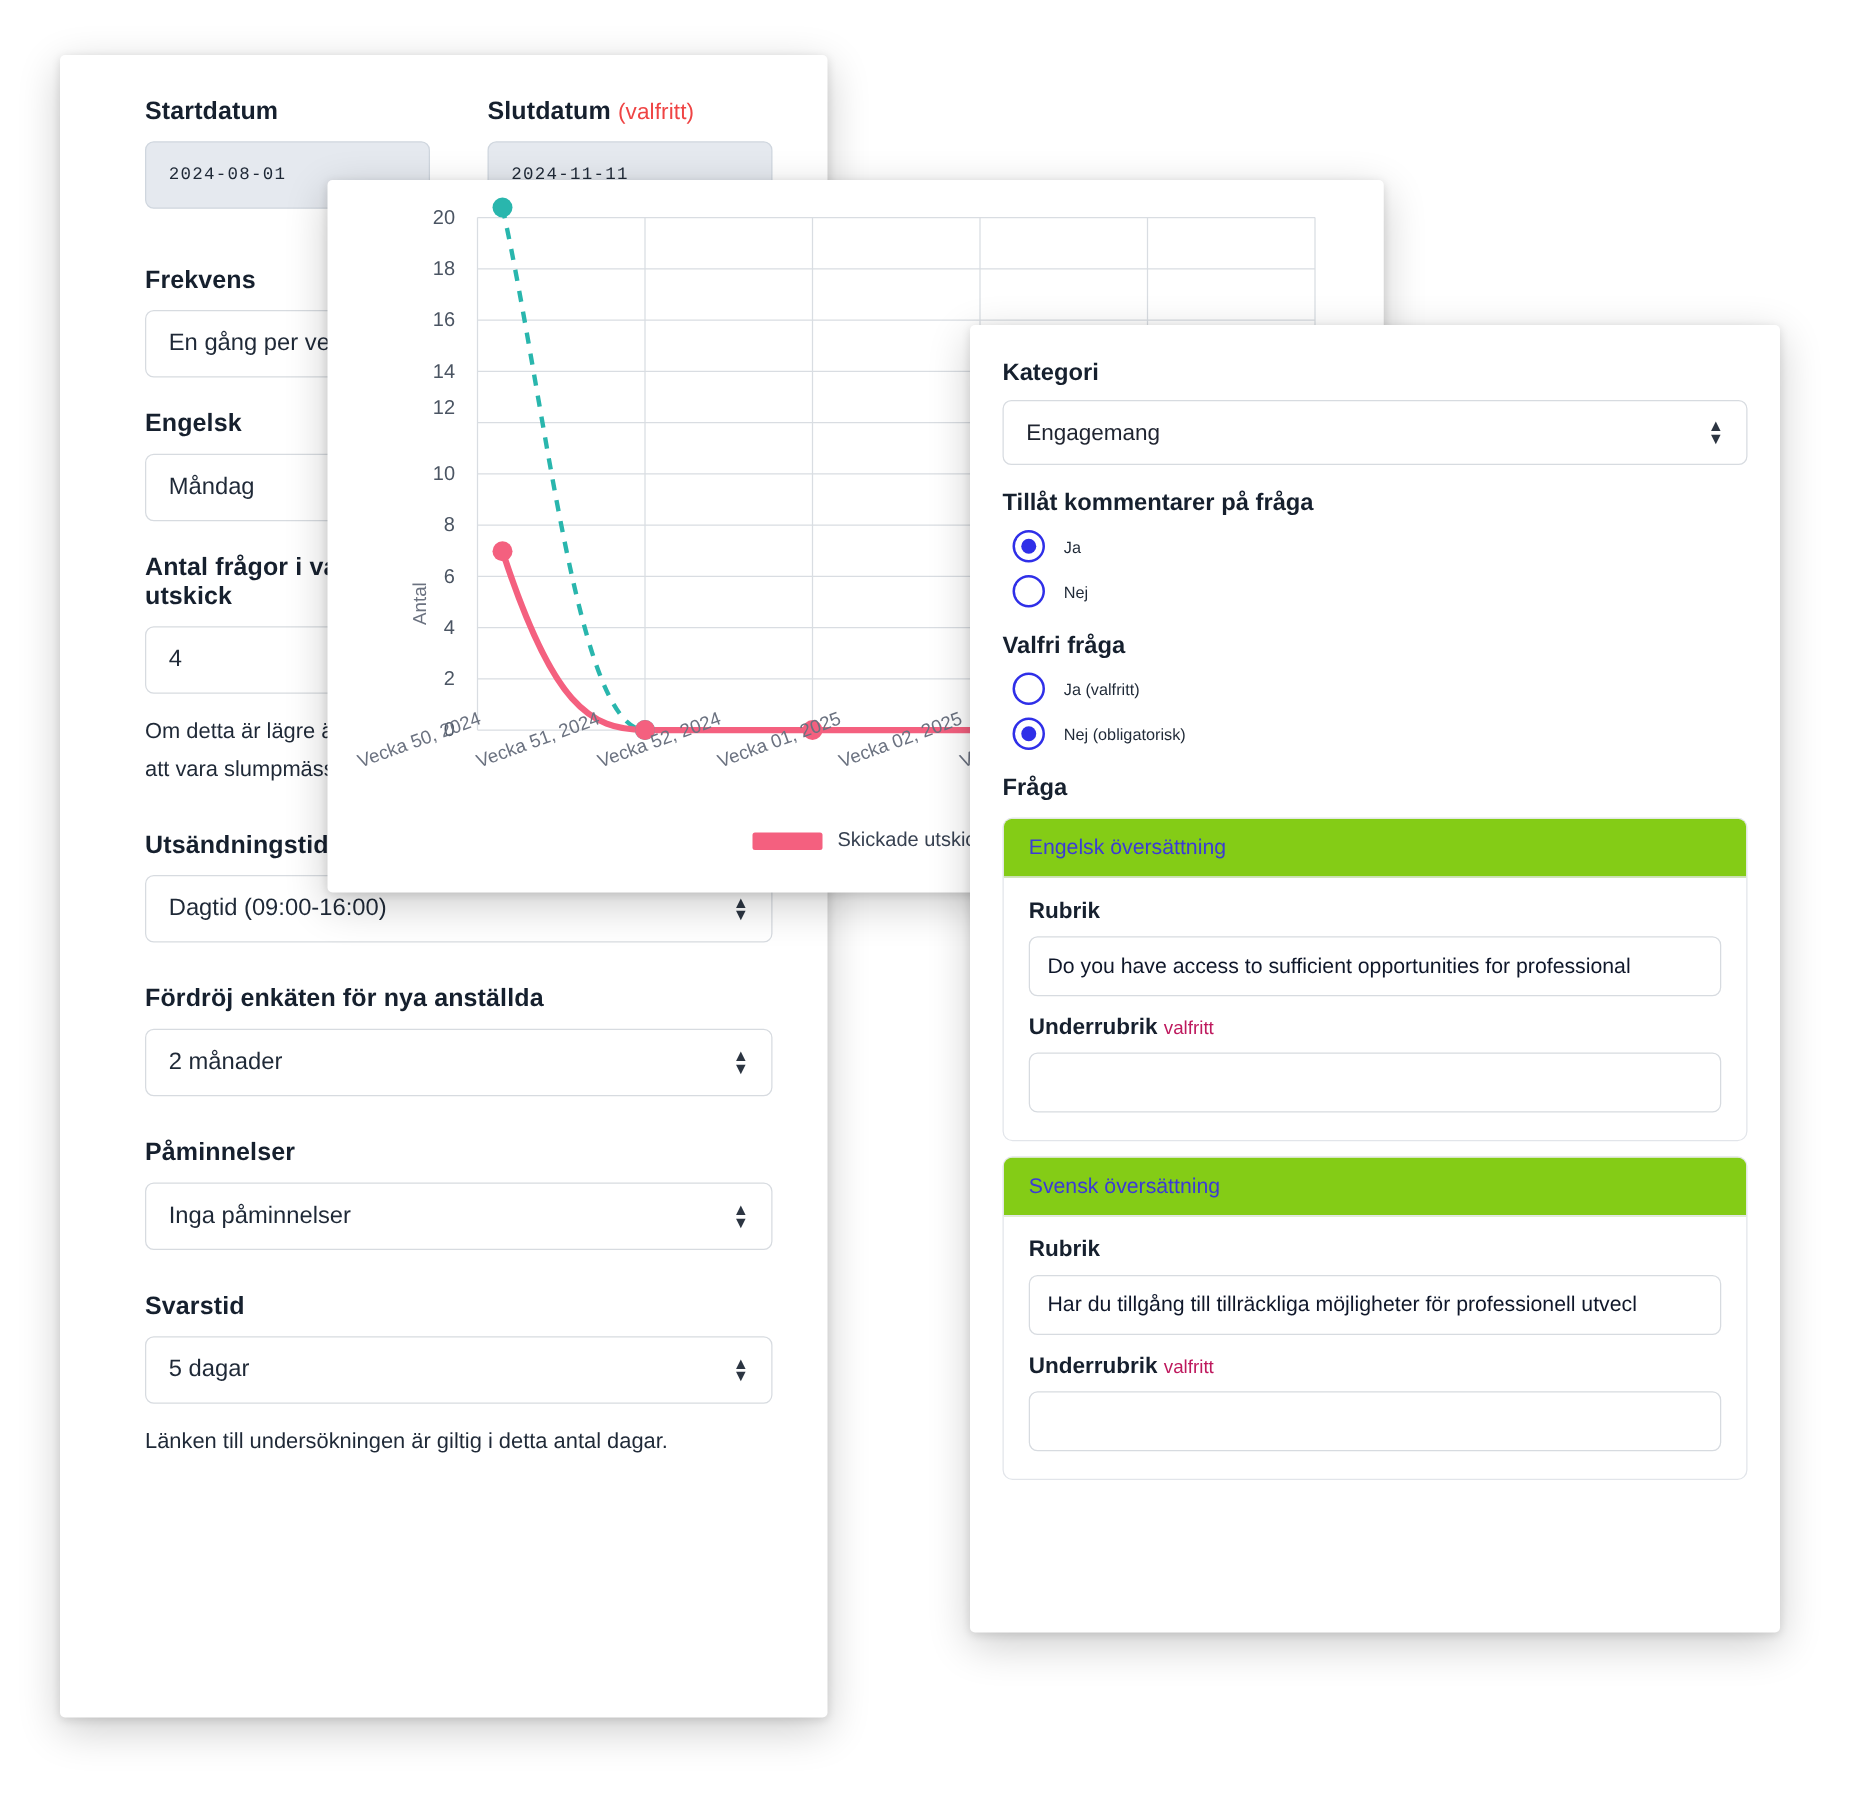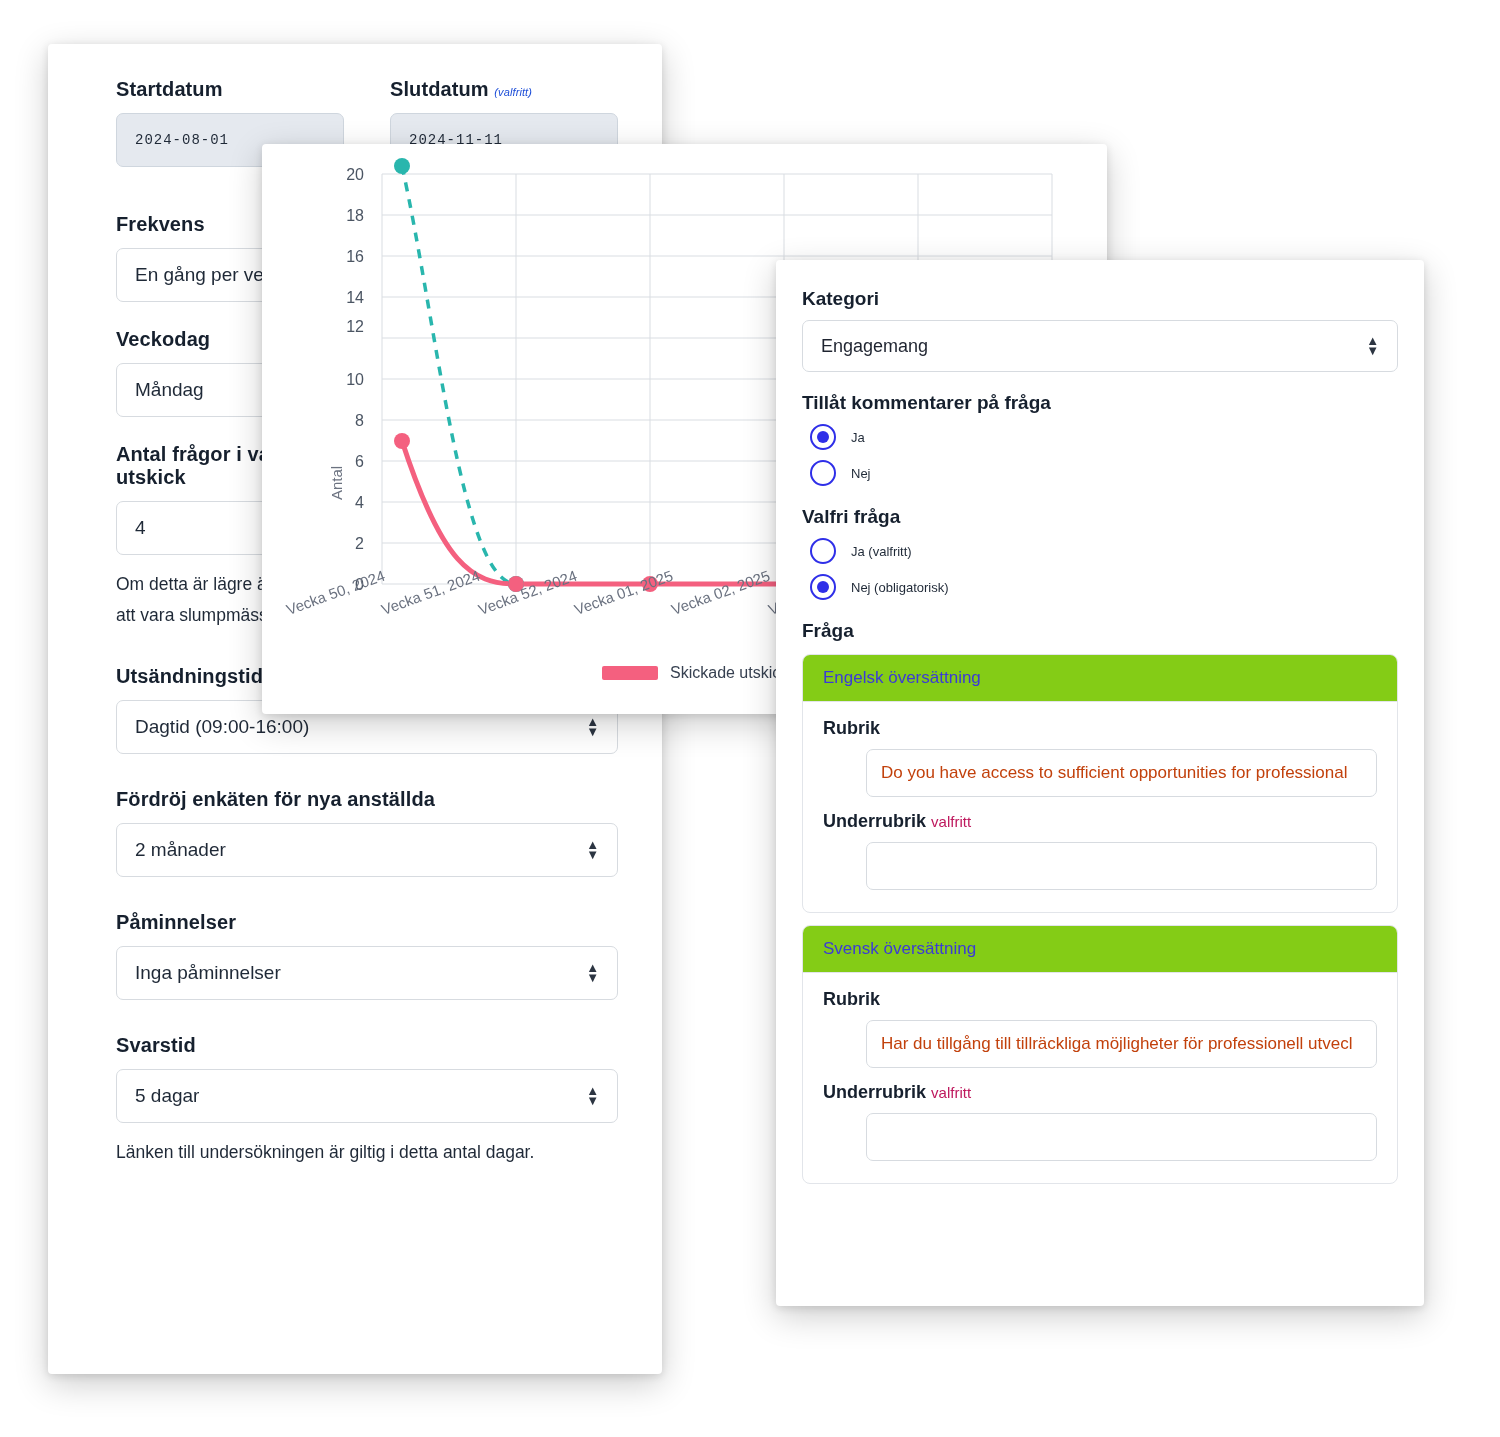--- a/index.html
+++ b/index.html
@@ -41,23 +41,22 @@
   }
   .field-label {
     font-size: 20px;
     font-weight: bold;
     color: #16202e;
     margin-bottom: 12px;
     letter-spacing: .1px;
   }
   .field-label .sub {
     font-weight: normal;
-    font-size: 11px;
-    color: #1d4ed8;
-    font-style: italic;
+    font-size: 18px;
+    color: #ef4444;
   }
   .input-box {
     height: 54px;
     border: 1px solid #d7dbe0;
     border-radius: 7px;
     background: #ffffff;
     display: flex;
     align-items: center;
     padding: 0 18px;
     font-size: 19px;
@@ -242,25 +241,24 @@
     color: #be185d;
   }
   .text-input {
     height: 48px;
     border: 1px solid #d7dbe0;
     border-radius: 7px;
     display: flex;
     align-items: center;
     padding: 0 14px;
     font-size: 17px;
-    color: #c2410c;
+    color: #0f172a;
     box-sizing: border-box;
     overflow: hidden;
     white-space: nowrap;
-    margin-left: 43px;
   }
   .spacer-14 { height: 14px; }
   .spacer-20 { height: 20px; }
 </style>
 </head>
 <body>
 
 <div class="panel" id="panel-settings">
   <div class="form-inner">
 
@@ -283,21 +281,21 @@
     <div class="w-half">
       <div class="field-label">Frekvens</div>
       <div class="input-box select-box">
         <span>En gång per vecka</span>
       </div>
     </div>
 
     <div class="gap-sm"></div>
 
     <div class="w-half">
-      <div class="field-label">Veckodag</div>
+      <div class="field-label">Engelsk</div>
       <div class="input-box select-box">
         <span>Måndag</span>
       </div>
     </div>
 
     <div class="gap-sm"></div>
 
     <div class="w-half">
       <div class="field-label">Antal frågor i varje utskick</div>
       <div class="input-box">4</div>

